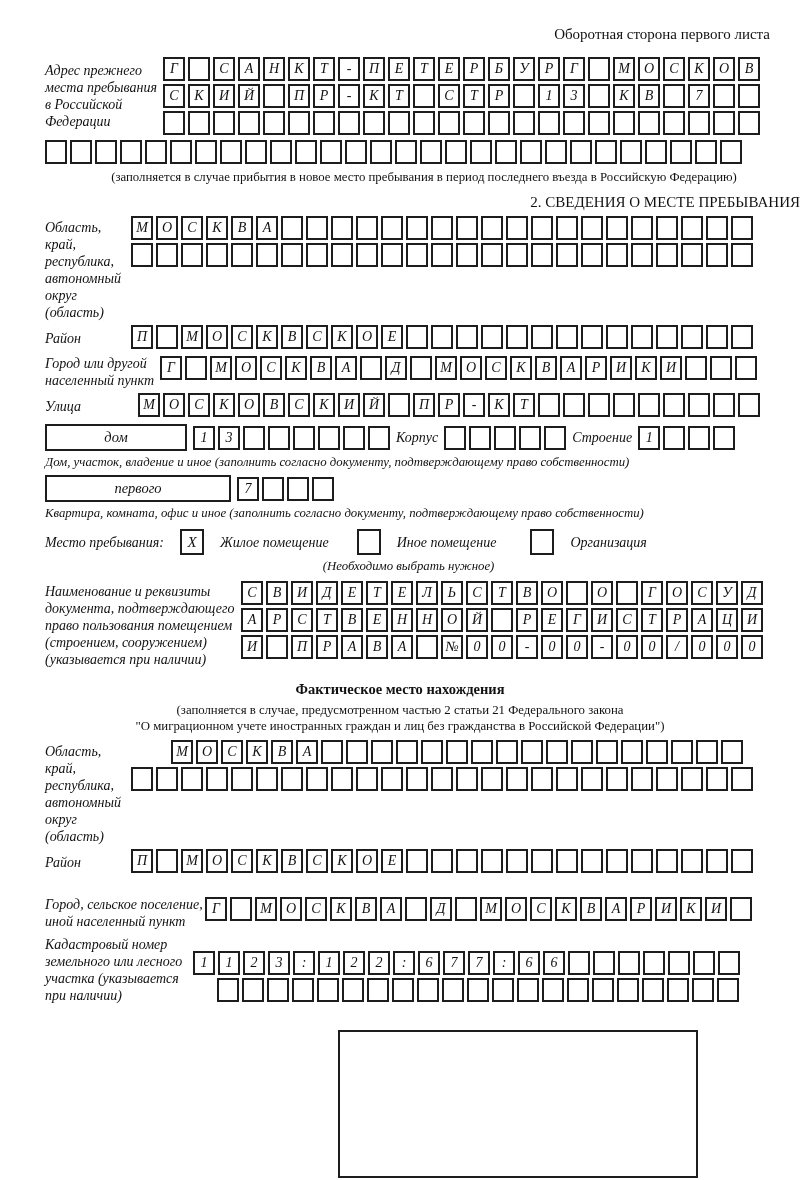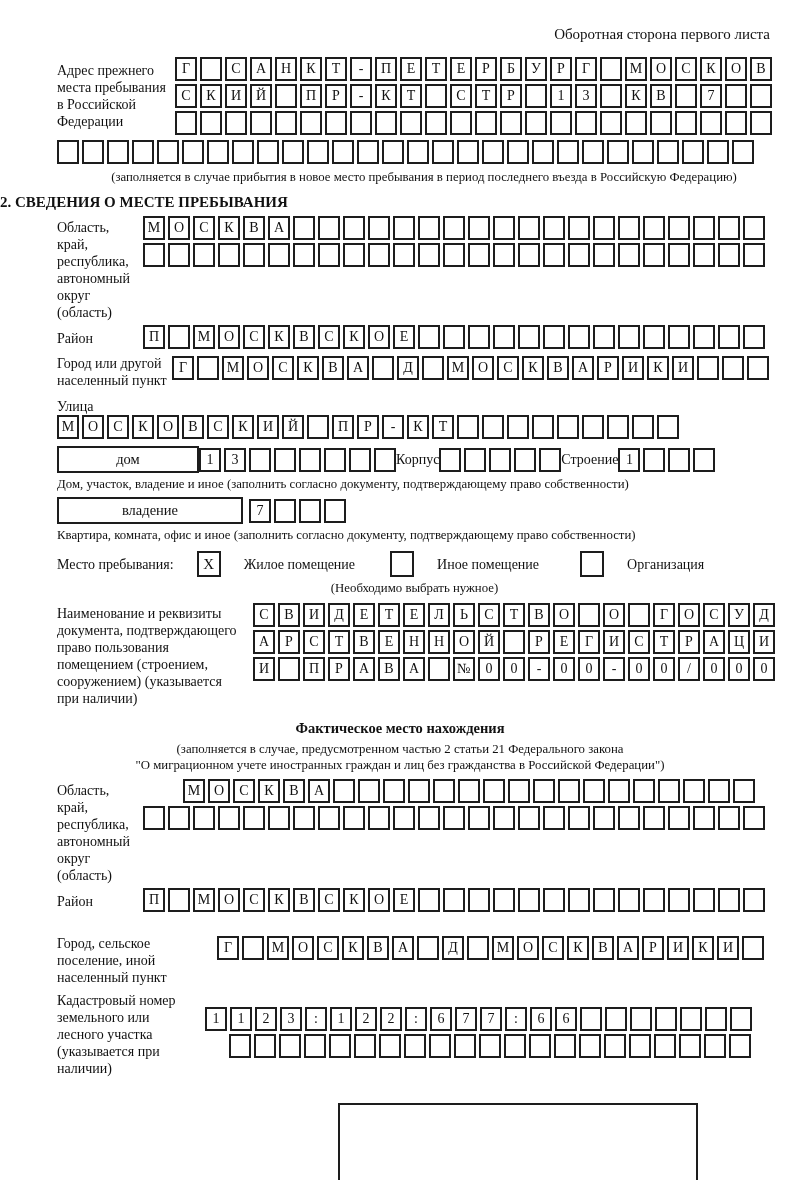--- a/index.html
+++ b/index.html
@@ -1,38 +1,38 @@
 <!DOCTYPE html>
 <html lang="ru"><head>
 <meta charset="utf-8">
 <style>
   html,body{margin:0;padding:0;background:#ffffff;}
   .page{
     position:relative;width:800px;height:1180px;background:#fff;color:#111;
     font-family:"Liberation Serif","DejaVu Serif",serif;overflow:hidden;border-radius:14px;
   }
   .hdr-note{padding:26px 30px 0 0;text-align:right;font-size:15px;}
-  .content{padding-left:57px;padding-right:28px;}
+  .content{padding-left:45px;padding-right:28px;font-style:italic;}
   .flabel{font-size:14px;line-height:17px;flex:none;}
   .boxrow{display:flex;gap:3px;}
   .rows{display:flex;flex-direction:column;gap:3px;}
   .cell{
     box-sizing:border-box;flex:none;width:22px;height:24px;
     border:2px solid #1d1d1d;display:flex;align-items:center;justify-content:center;
     font-size:14px;line-height:1;background:#fff;
   }
   .cell.opt{width:24px;height:26px;font-size:15px;}
   .wide-box{
     box-sizing:border-box;border:2px solid #1d1d1d;height:27px;flex:none;
     display:flex;align-items:center;justify-content:center;font-size:14.5px;background:#fff;
   }
   .field{display:flex;align-items:flex-start;margin-top:6px;}
   .caption{font-size:12.8px;line-height:15px;margin-top:4px;}
   .center-note{text-align:center;font-size:12.8px;line-height:16px;}
-  .sec-title{text-align:left;font-weight:bold;font-size:15px;margin-top:9px;}
+  .sec-title{text-align:right;font-weight:normal;font-size:15px;margin-top:9px;}
   .sub-title{text-align:center;font-weight:bold;font-size:14.5px;margin-top:13px;}
   .inline-row{display:flex;align-items:center;margin-top:7px;}
   .stamp-box{
     box-sizing:border-box;border:2px solid #1d1d1d;width:360px;height:148px;
     margin:26px 0 0 338px;background:#fff;
   }
 </style>
 </head>
 <body>
 
@@ -277,21 +277,21 @@
           <span class="cell">Р</span>
           <span class="cell">И</span>
           <span class="cell">К</span>
           <span class="cell">И</span>
           <span class="cell"></span>
           <span class="cell"></span>
           <span class="cell"></span>
         </div>
     </div>
 
-    <div class="field" style="margin-top:4px;flex-direction:column;">
+    <div class="field" style="margin-top:4px;">
       <div class="flabel" style="width:93px;padding-top:5px;">Улица</div>
       <div class="boxrow">
           <span class="cell">М</span>
           <span class="cell">О</span>
           <span class="cell">С</span>
           <span class="cell">К</span>
           <span class="cell">О</span>
           <span class="cell">В</span>
           <span class="cell">С</span>
           <span class="cell">К</span>
@@ -308,21 +308,21 @@
           <span class="cell"></span>
           <span class="cell"></span>
           <span class="cell"></span>
           <span class="cell"></span>
           <span class="cell"></span>
           <span class="cell"></span>
           <span class="cell"></span>
         </div>
     </div>
 
-    <div class="inline-row" style="text-align:right;">
+    <div class="inline-row" style="gap:6px;text-align:right;">
       <div class="wide-box" style="width:142px;">дом</div>
       <div class="boxrow">
           <span class="cell">1</span>
           <span class="cell">3</span>
           <span class="cell"></span>
           <span class="cell"></span>
           <span class="cell"></span>
           <span class="cell"></span>
           <span class="cell"></span>
           <span class="cell"></span>
@@ -339,31 +339,31 @@
       <div class="boxrow">
           <span class="cell">1</span>
           <span class="cell"></span>
           <span class="cell"></span>
           <span class="cell"></span>
         </div>
     </div>
     <div class="caption">Дом, участок, владение и иное (заполнить согласно документу, подтверждающему право собственности)</div>
 
     <div class="inline-row" style="gap:6px;margin-top:5px;">
-      <div class="wide-box" style="width:186px;">владение</div>
+      <div class="wide-box" style="width:186px;">первого</div>
       <div class="boxrow">
           <span class="cell">7</span>
           <span class="cell"></span>
           <span class="cell"></span>
           <span class="cell"></span>
         </div>
     </div>
     <div class="caption">Квартира, комната, офис и иное (заполнить согласно документу, подтверждающему право собственности)</div>
 
-    <div class="inline-row" style="gap:23px;margin-top:8px;">
+    <div class="inline-row" style="gap:16px;margin-top:8px;">
       <div class="flabel">Место пребывания:</div>
       <div class="cell opt">X</div>
       <div class="flabel">Жилое помещение</div>
       <div class="cell opt" style="margin-left:12px;"></div>
       <div class="flabel">Иное помещение</div>
       <div class="cell opt" style="margin-left:18px;"></div>
       <div class="flabel">Организация</div>
     </div>
     <div class="center-note" style="margin-top:3px;">(Необходимо выбрать нужное)</div>
 

